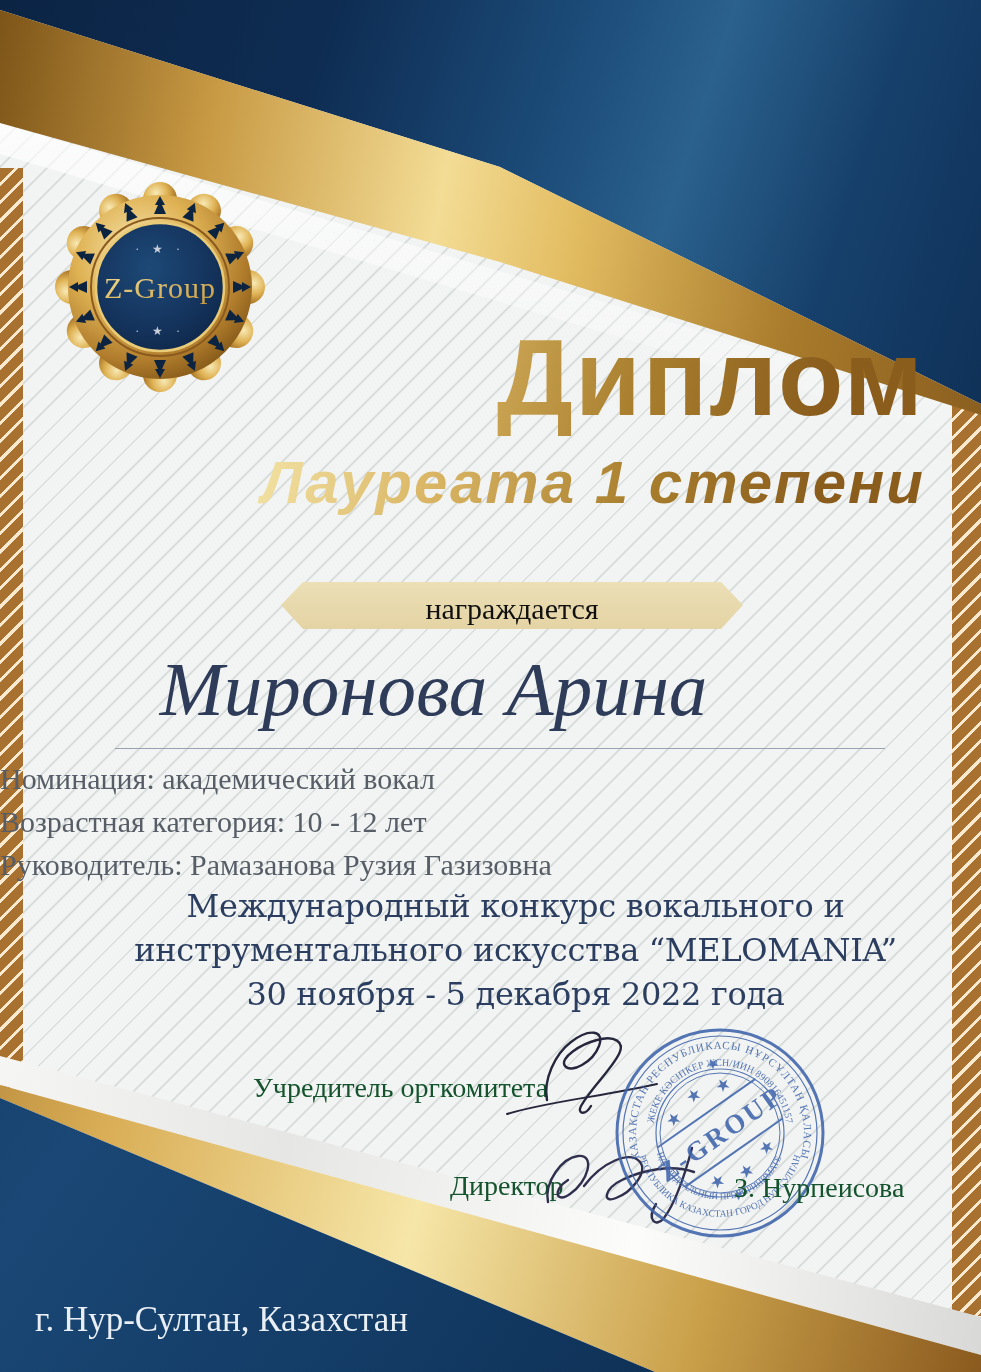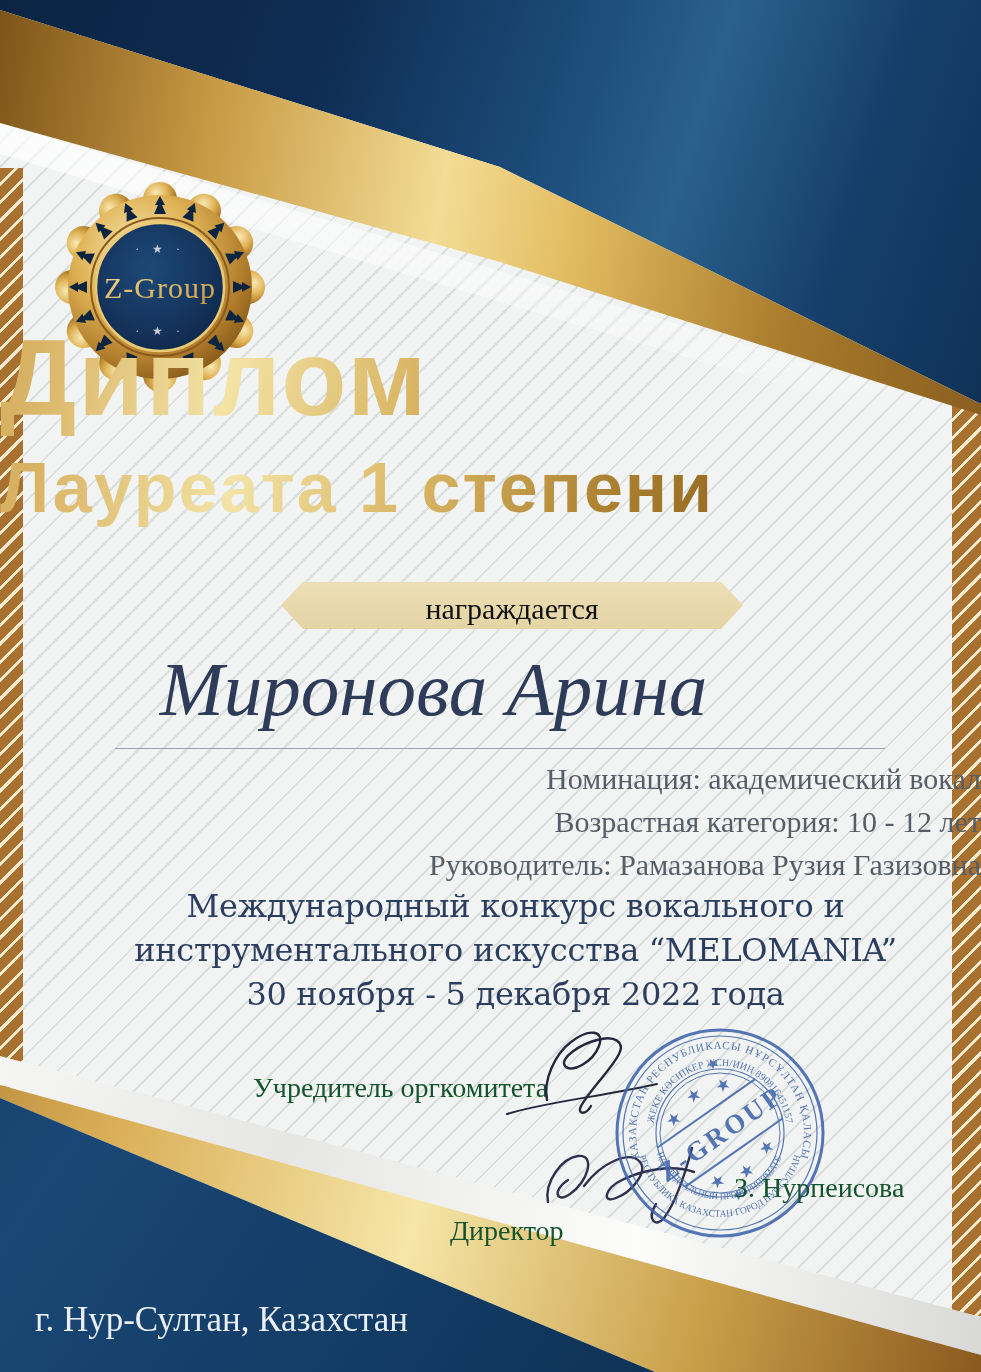--- a/index.html
+++ b/index.html
@@ -23,34 +23,34 @@
   .right-band{left:952px;top:404px;width:29px;height:912px;}
   
   .layer{left:0;top:0;width:981px;height:1372px;}
   .bw{z-index:3;clip-path:polygon(0 1056px,981px 1317px,981px 1355px,0 1085px);
       background:linear-gradient(100deg,#ffffff 0%,#e6e6e4 40%,#fcfcfa 70%,#d8d8d6 100%);}
   .bg2{z-index:3;clip-path:polygon(0 1085px,981px 1355px,981px 1372px,655px 1372px,0 1098px);
       background:linear-gradient(105deg,#8a5a1c 0%,#d9ad55 30%,#f6e6a8 55%,#caa04a 78%,#8a5a1e 100%);}
   .bn{z-index:3;clip-path:polygon(0 1098px,655px 1372px,0 1372px);
       background:linear-gradient(125deg,#0e2f55 0%,#1a4775 45%,#123a63 70%,#0c2747 100%);}
   
-  .gold-title{left:0;width:909px;text-align:left;z-index:4;
+  .gold-title{left:16px;width:909px;text-align:right;z-index:4;
       font-family:"Liberation Sans",sans-serif;font-weight:bold;letter-spacing:2px;
       background:linear-gradient(103deg,#d8b263 4%,#f3e3a5 26%,#d9b563 46%,#a97f2e 68%,#8a5d1d 88%);
       -webkit-background-clip:text;background-clip:text;color:transparent;}
   .t1{top:316px;font-size:107px;}
-  .t2{top:448px;font-size:70px;}
+  .t2{top:448px;font-size:60px;font-style:italic;}
   .banner{left:281px;top:582px;width:462px;height:54px;z-index:4;
       clip-path:polygon(22px 0,440px 0,462px 23px,440px 47px,22px 47px,0 23px);
       background:linear-gradient(to bottom,#ecdfb6,#e3d2a2);display:flex;align-items:center;justify-content:center;
       font-size:30px;color:#101010;}
   .name{left:0;top:645px;width:867px;text-align:center;z-index:4;font-style:italic;
       font-size:77px;color:#2e3c59;}
   .name-line{left:115px;top:748px;width:770px;height:1px;background:#9aa3ad;z-index:4;}
-  .details{left:0;top:757px;width:981px;text-align:right;z-index:4;
+  .details{left:0;top:757px;width:981px;text-align:left;z-index:4;
       font-size:30px;line-height:43px;color:#565d66;}
   .event{left:0;top:884px;width:981px;text-align:center;z-index:4;
       font-family:"DejaVu Serif",serif;font-size:32px;line-height:44px;color:#2c3e60;letter-spacing:-.3px;padding-left:25px;}
   .sig-label{z-index:4;font-size:28px;color:#14532d;white-space:nowrap;}
   .loc{left:35px;top:1300px;z-index:6;font-size:35px;color:#e9eff5;}
   svg text{font-family:"Liberation Serif",serif;}
 </style>
 </head>
 <body>
 
@@ -141,21 +141,21 @@
     <div>Руководитель: Рамазанова Рузия Газизовна</div>
   </div>
 
   <div class="abs event">
     <div>Международный конкурс вокального и</div>
     <div>инструментального искусства “MELOMANIA”</div>
     <div>30 ноября - 5 декабря 2022 года</div>
   </div>
 
   <div class="abs sig-label" style="left:253px;top:1072px">Учредитель оргкомитета</div>
-  <div class="abs sig-label" style="left:450px;top:1215px">Директор</div>
+  <div class="abs sig-label" style="left:450px;top:1170px">Директор</div>
   <div class="abs sig-label" style="left:734px;top:1172px;z-index:6">З. Нурпеисова</div>
 
   <svg class="abs" style="left:505px;top:1022px;z-index:5" width="160" height="105" viewBox="0 0 160 105">
     <path d="M42,78 C38,58 50,32 66,20 C84,6 100,8 94,24 C88,40 66,52 60,44 C54,36 76,22 92,18 C110,13 120,20 114,32 C106,48 86,66 76,84 C72,92 80,94 86,84" fill="none" stroke="#26263c" stroke-width="2.4" stroke-linecap="round"></path>
     <path d="M2,92 C40,80 100,74 152,62" fill="none" stroke="#26263c" stroke-width="2" stroke-linecap="round"></path>
   </svg>
   <svg class="abs" style="left:542px;top:1140px;z-index:5" width="200" height="90" viewBox="0 0 200 90">
     <path d="M6,62 C2,42 20,18 36,16 C54,14 46,42 28,54 C14,64 10,50 26,40 M42,46 C60,22 88,10 98,22 C106,32 90,52 74,58 C60,64 62,48 80,40 C100,30 130,24 152,32 M150,8 C142,38 134,62 122,78 C114,88 104,80 114,64" fill="none" stroke="#30304e" stroke-width="2.4" stroke-linecap="round"></path>
   </svg>
 

